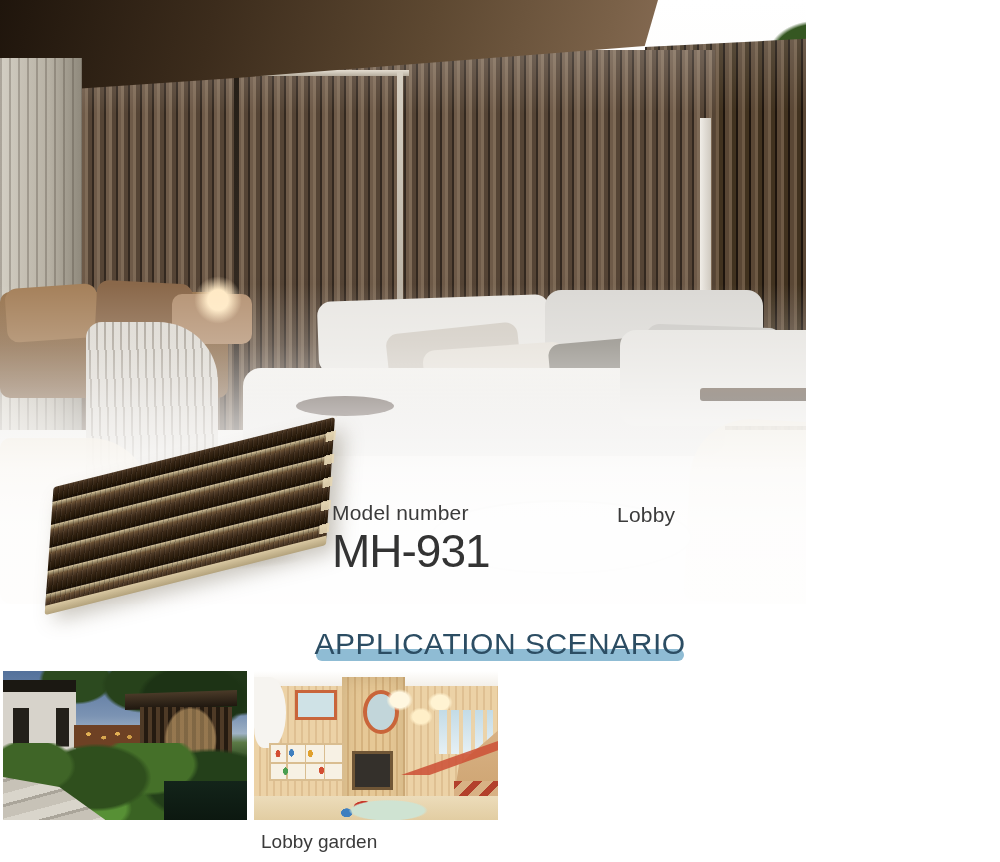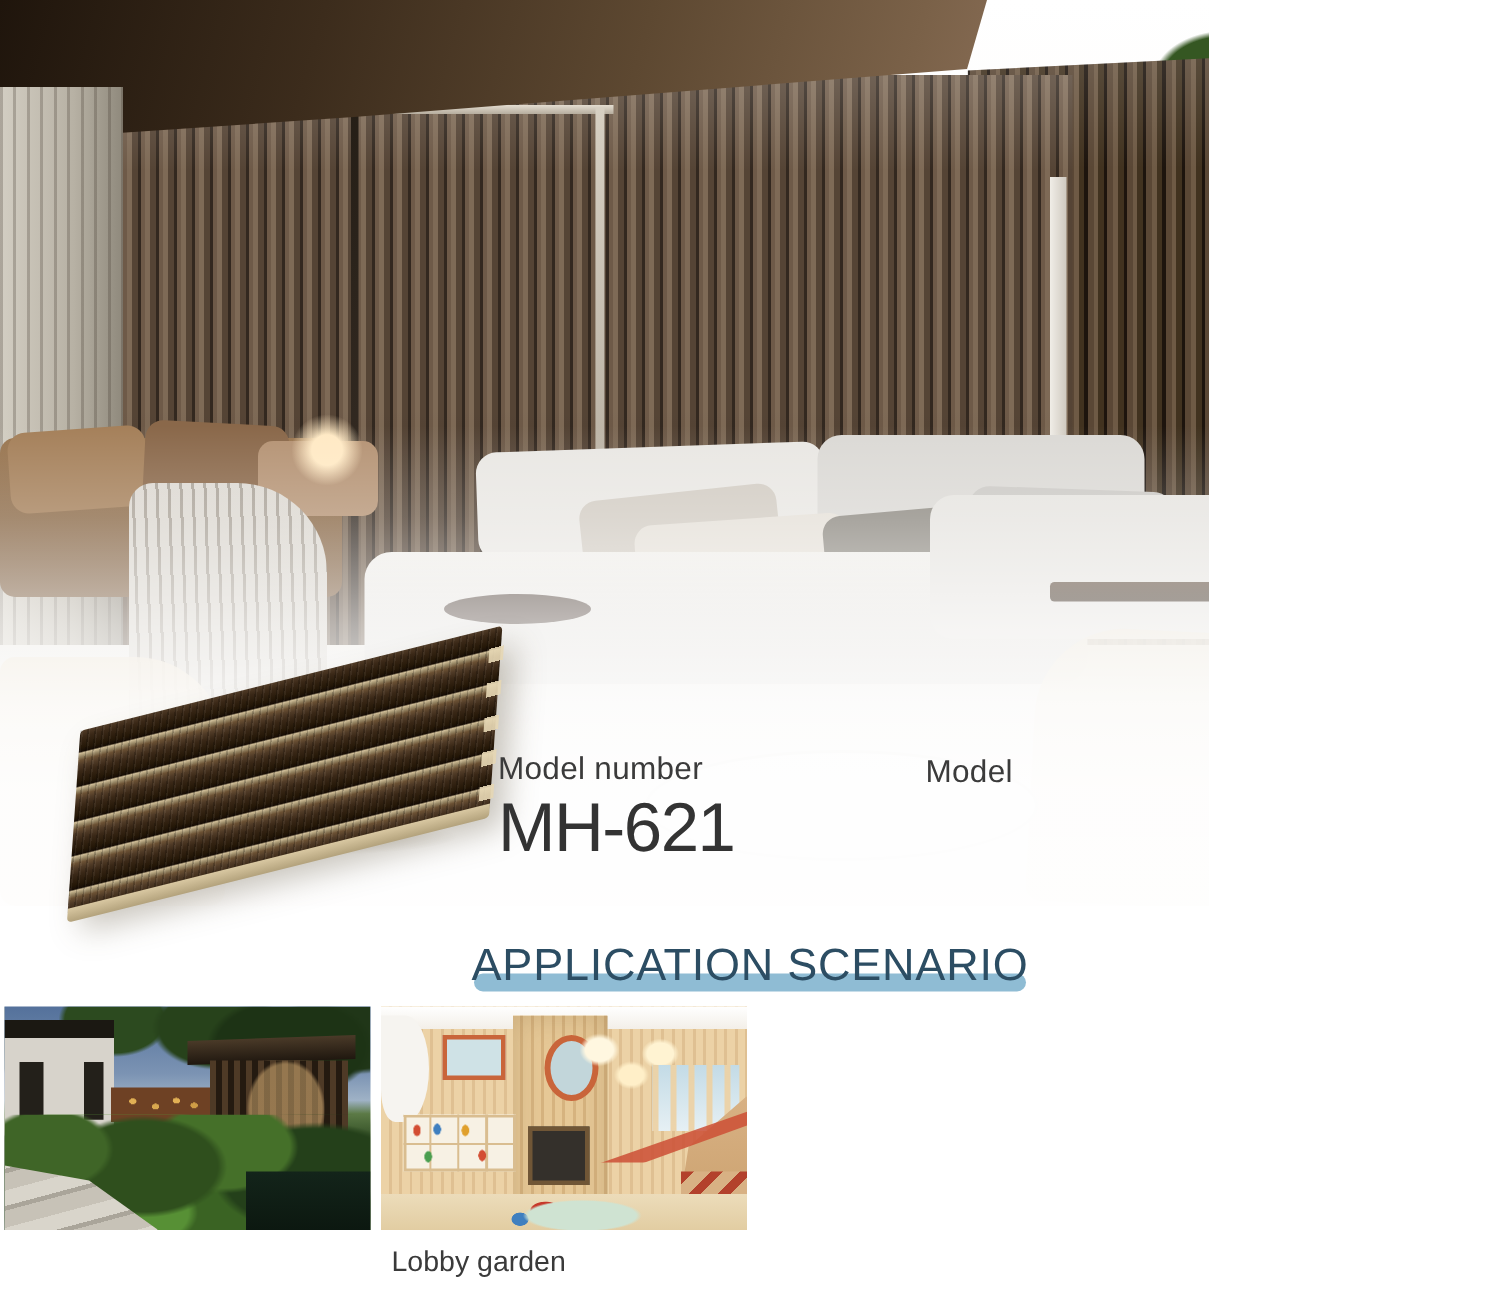--- a/index.html
+++ b/index.html
@@ -344,24 +344,24 @@
   <div class="abs panel-shadow"></div>
   <div class="abs panel">
     <i class="grain"></i>
     <i class="end-caps"></i>
     <i class="base-edge"></i>
   </div>
   <div class="abs swatch"></div>
 
   <div class="info-block model-block">
     <div class="info-label">Model number</div>
-    <div class="info-value">MH-621</div>
+    <div class="info-value">MH-931</div>
   </div>
   <div class="info-block size-block">
-    <div class="info-label">Model</div>
+    <div class="info-label">Lobby</div>
   </div>
 
   <div class="app-underline"></div>
   <div class="app-title">APPLICATION SCENARIO</div>
 
   <div class="scenarios">
 
     <div>
       <div class="thumb t1">
         <div class="t1-trees"></div>

